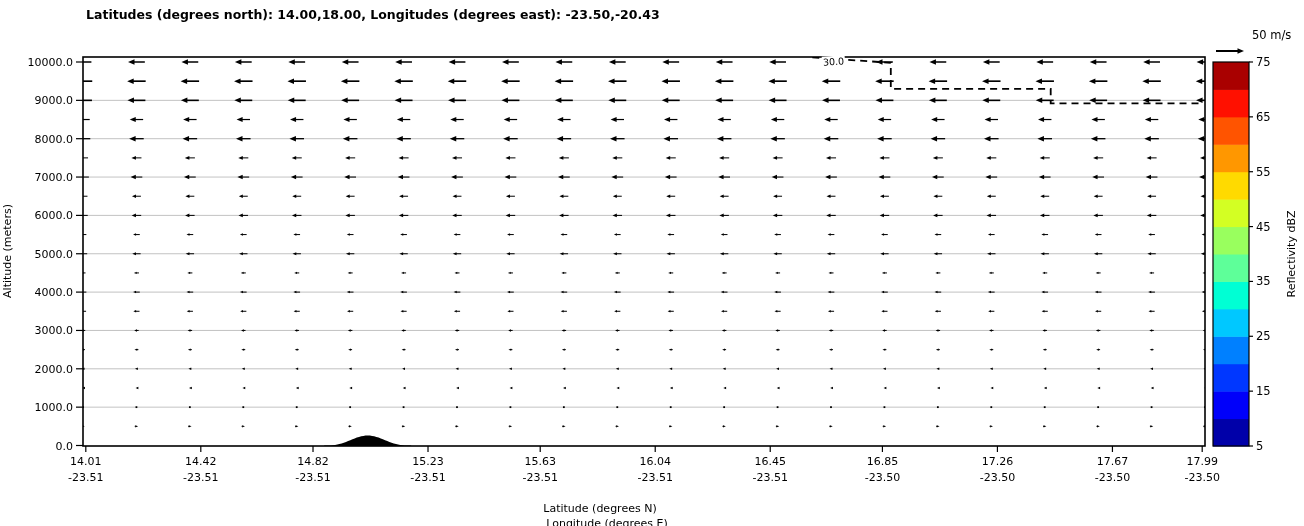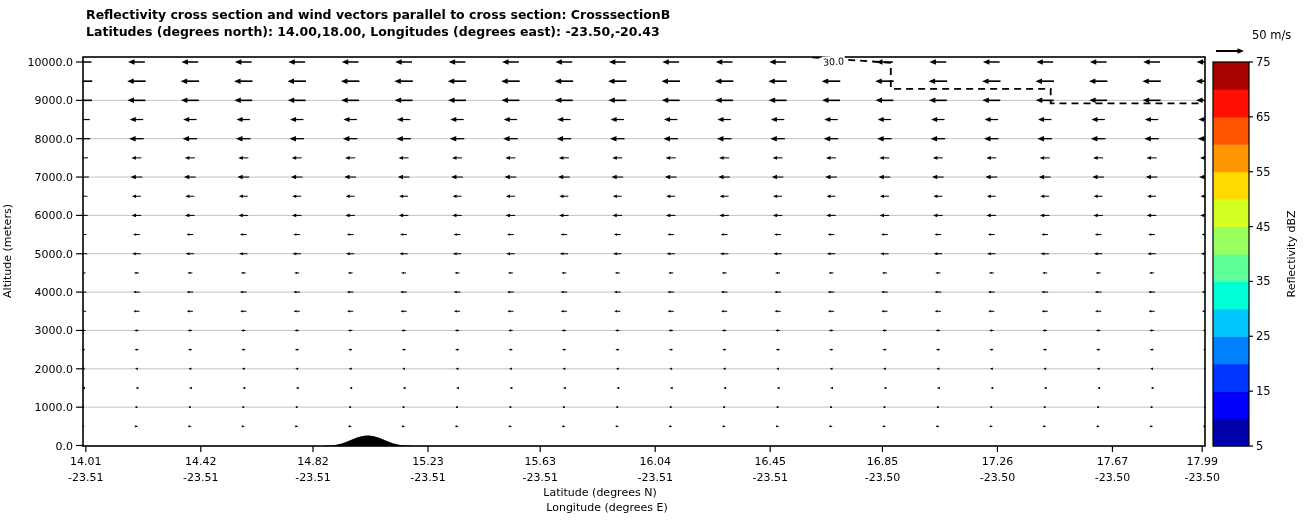--- a/index.html
+++ b/index.html
@@ -7,32 +7,31 @@
     position:relative;width:1304px;height:526px;background:#ffffff;
     font-family:"DejaVu Sans","Liberation Sans",sans-serif;color:#000;overflow:hidden;
   }
   .abs{position:absolute;}
   .title-line{font-weight:bold;font-size:12.5px;line-height:17px;white-space:nowrap;}
   .rot{transform:rotate(-90deg);transform-origin:center center;white-space:nowrap;}
   #ylabel-wrap{left:7px;top:251px;width:0;height:0;}
   #ylabel-wrap .rot{position:absolute;left:0;top:0;transform:translate(-50%,-50%) rotate(-90deg);font-size:11px;}
   #cbarlabel-wrap{left:1291px;top:254px;width:0;height:0;}
   #cbarlabel-wrap .rot{position:absolute;left:0;top:0;transform:translate(-50%,-50%) rotate(-90deg);font-size:11px;}
-  .xlabel-line{font-size:11px;white-space:nowrap;transform:translateX(-50%);}
+  .xlabel-line{font-size:11px;white-space:nowrap;transform:translateX(-50%);margin-top:16px;}
   #quiver-key-label{font-size:11.5px;white-space:nowrap;}
   #contour-label{font-size:9.5px;background:#ffffff;padding:0 1px;transform:rotate(-4deg);white-space:nowrap;}
   svg text{font-family:"DejaVu Sans","Liberation Sans",sans-serif;}
 </style>
 </head>
 <body>
 
 <div id="figure">
 
   <div class="abs" style="left:86px;top:6px;">
-    <div class="title-line">Reflectivity cross section and wind vectors parallel to cross section: CrosssectionB</div>
     <div class="title-line">Latitudes (degrees north): 14.00,18.00, Longitudes (degrees east): -23.50,-20.43</div>
   </div>
 
   <div id="ylabel-wrap" class="abs">
     <div class="rot">Altitude (meters)</div>
   </div>
 
   <svg id="plot-svg" class="abs" style="left:0;top:0;" width="1304" height="526">
       <defs>
         <clipPath id="plotclip">

